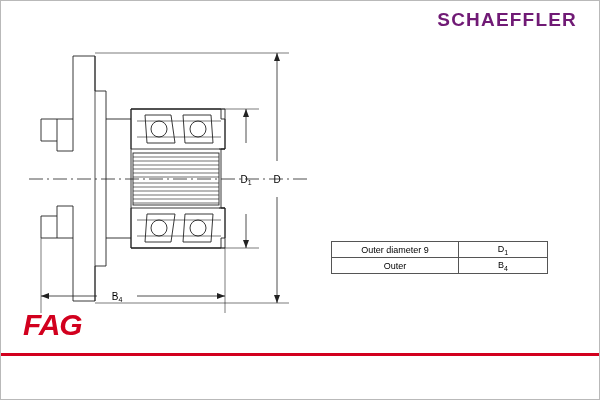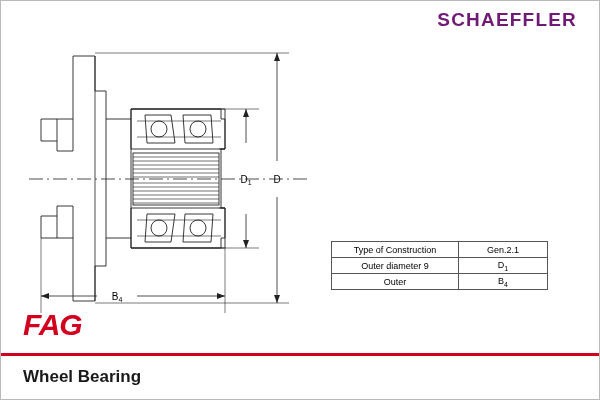--- a/index.html
+++ b/index.html
@@ -197,32 +197,27 @@
     </g>
 
     <text x="235" y="152" font-family="Liberation Sans, sans-serif" font-size="10" text-anchor="middle" fill="#000">D<tspan font-size="7" dy="2">1</tspan></text>
     <text x="266" y="152" font-family="Liberation Sans, sans-serif" font-size="10" text-anchor="middle" fill="#000">D</text>
     <text x="106" y="269" font-family="Liberation Sans, sans-serif" font-size="10" text-anchor="middle" fill="#000">B<tspan font-size="7" dy="2">4</tspan></text>
   </svg>
 
   <table class="spec-table">
     <tbody>
       <tr>
-        <td class="key">Type of Construction</td>
-        <td class="val">Gen.2.1</td>
-      </tr>
-      <tr>
         <td class="key">Outer diameter 9</td>
         <td class="val">D<sub>1</sub></td>
       </tr>
       <tr>
         <td class="key">Outer</td>
         <td class="val">B<sub>4</sub></td>
       </tr>
     </tbody>
   </table>
 
   <div class="brand-fag">FAG</div>
 
   <div class="red-rule"></div>
-  <div class="page-title">Wheel Bearing</div>
 
 </div>
 
 </body></html>

